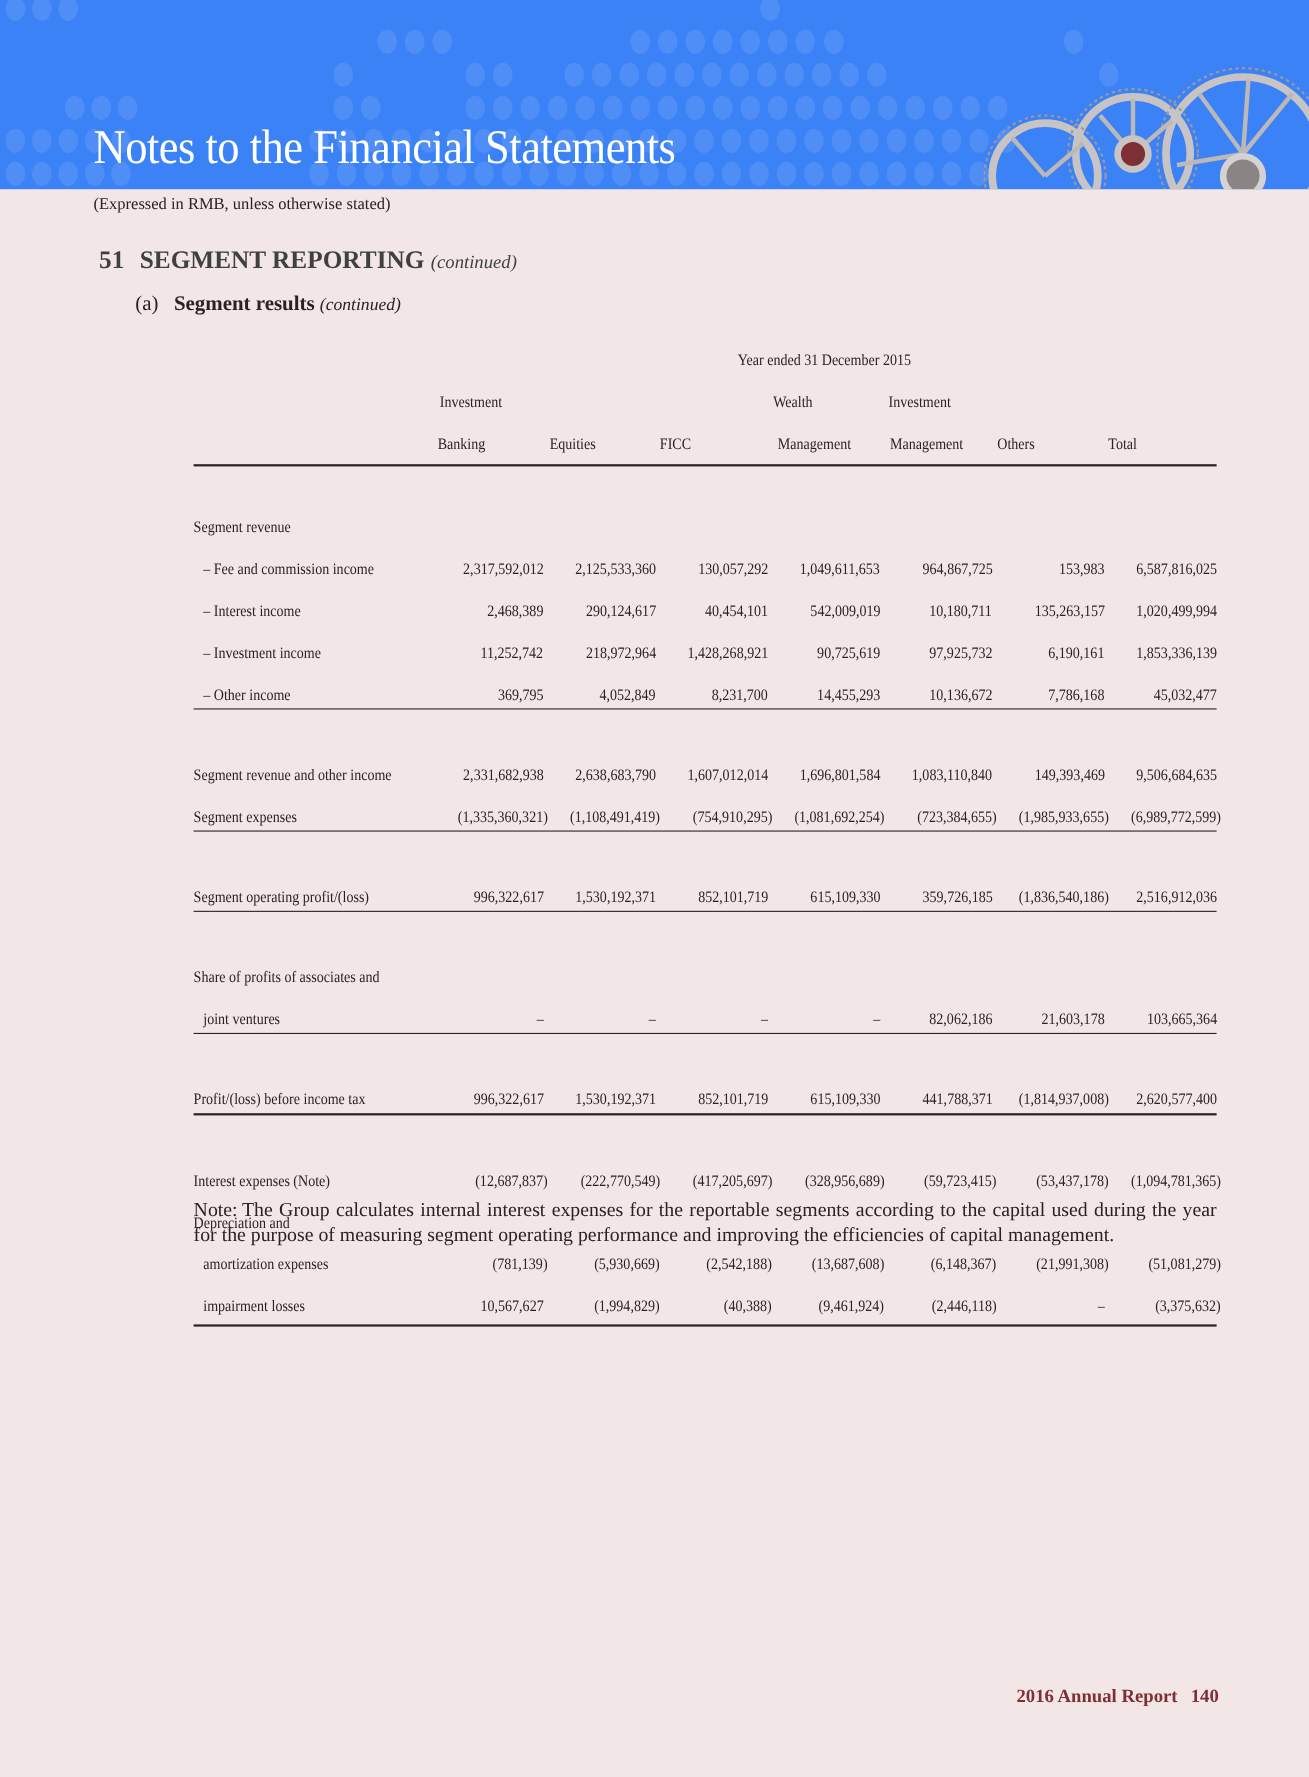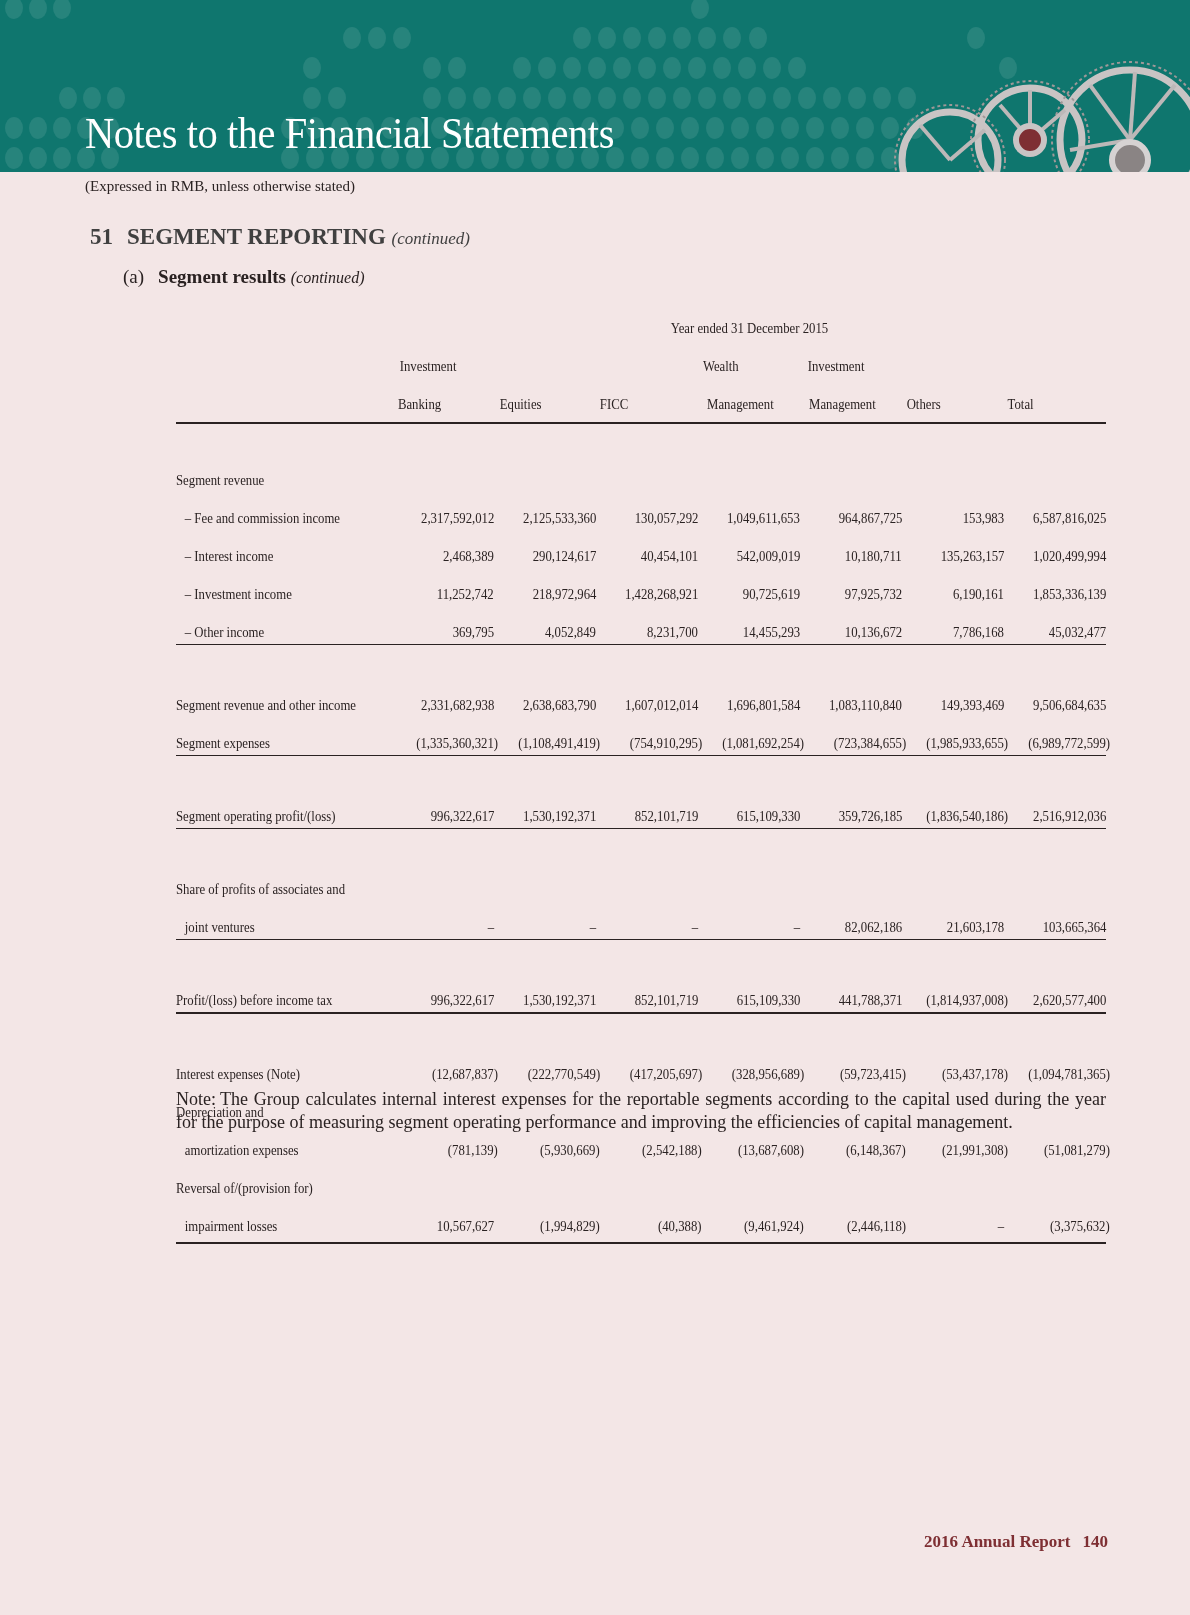--- a/index.html
+++ b/index.html
@@ -6,21 +6,21 @@
   html, body { width: 1190px; height: 1615px; }
   body {
     background: #f3e6e6;
     font-family: "Liberation Serif", "DejaVu Serif", serif;
     color: #2a2222;
     position: relative;
     overflow: hidden;
   }
   .banner {
     position: absolute; left: 0; top: 0; width: 1190px; height: 172px;
-    background: #0f766e;
+    background: #3b82f6;
     overflow: hidden;
   }
   .banner .dots { position: absolute; left: 0; top: 0; width: 100%; height: 100%; }
   .banner-title {
     position: absolute; left: 85px; top: 108px;
     font-size: 44px; color: #ffffff; letter-spacing: -0.5px;
     font-family: "Liberation Serif", "DejaVu Serif", serif;
     transform: scaleX(0.92); transform-origin: left top;
   }
   .gears { position: absolute; right: 0; top: 40px; width: 300px; height: 132px; }
@@ -399,23 +399,20 @@
         <div class="label indent">amortization expenses</div>
         <div class="cell par"><span>(781,139)</span></div>
         <div class="cell par"><span>(5,930,669)</span></div>
         <div class="cell par"><span>(2,542,188)</span></div>
         <div class="cell par"><span>(13,687,608)</span></div>
         <div class="cell par"><span>(6,148,367)</span></div>
         <div class="cell par"><span>(21,991,308)</span></div>
         <div class="cell par"><span>(51,081,279)</span></div>
       </div>
       <div class="row">
-        <div class="label">Reversal of/(provision for)</div>
-      </div>
-      <div class="row">
         <div class="label indent">impairment losses</div>
         <div class="cell"><span>10,567,627</span></div>
         <div class="cell par"><span>(1,994,829)</span></div>
         <div class="cell par"><span>(40,388)</span></div>
         <div class="cell par"><span>(9,461,924)</span></div>
         <div class="cell par"><span>(2,446,118)</span></div>
         <div class="cell"><span>–</span></div>
         <div class="cell par"><span>(3,375,632)</span></div>
       </div>
     </div>

